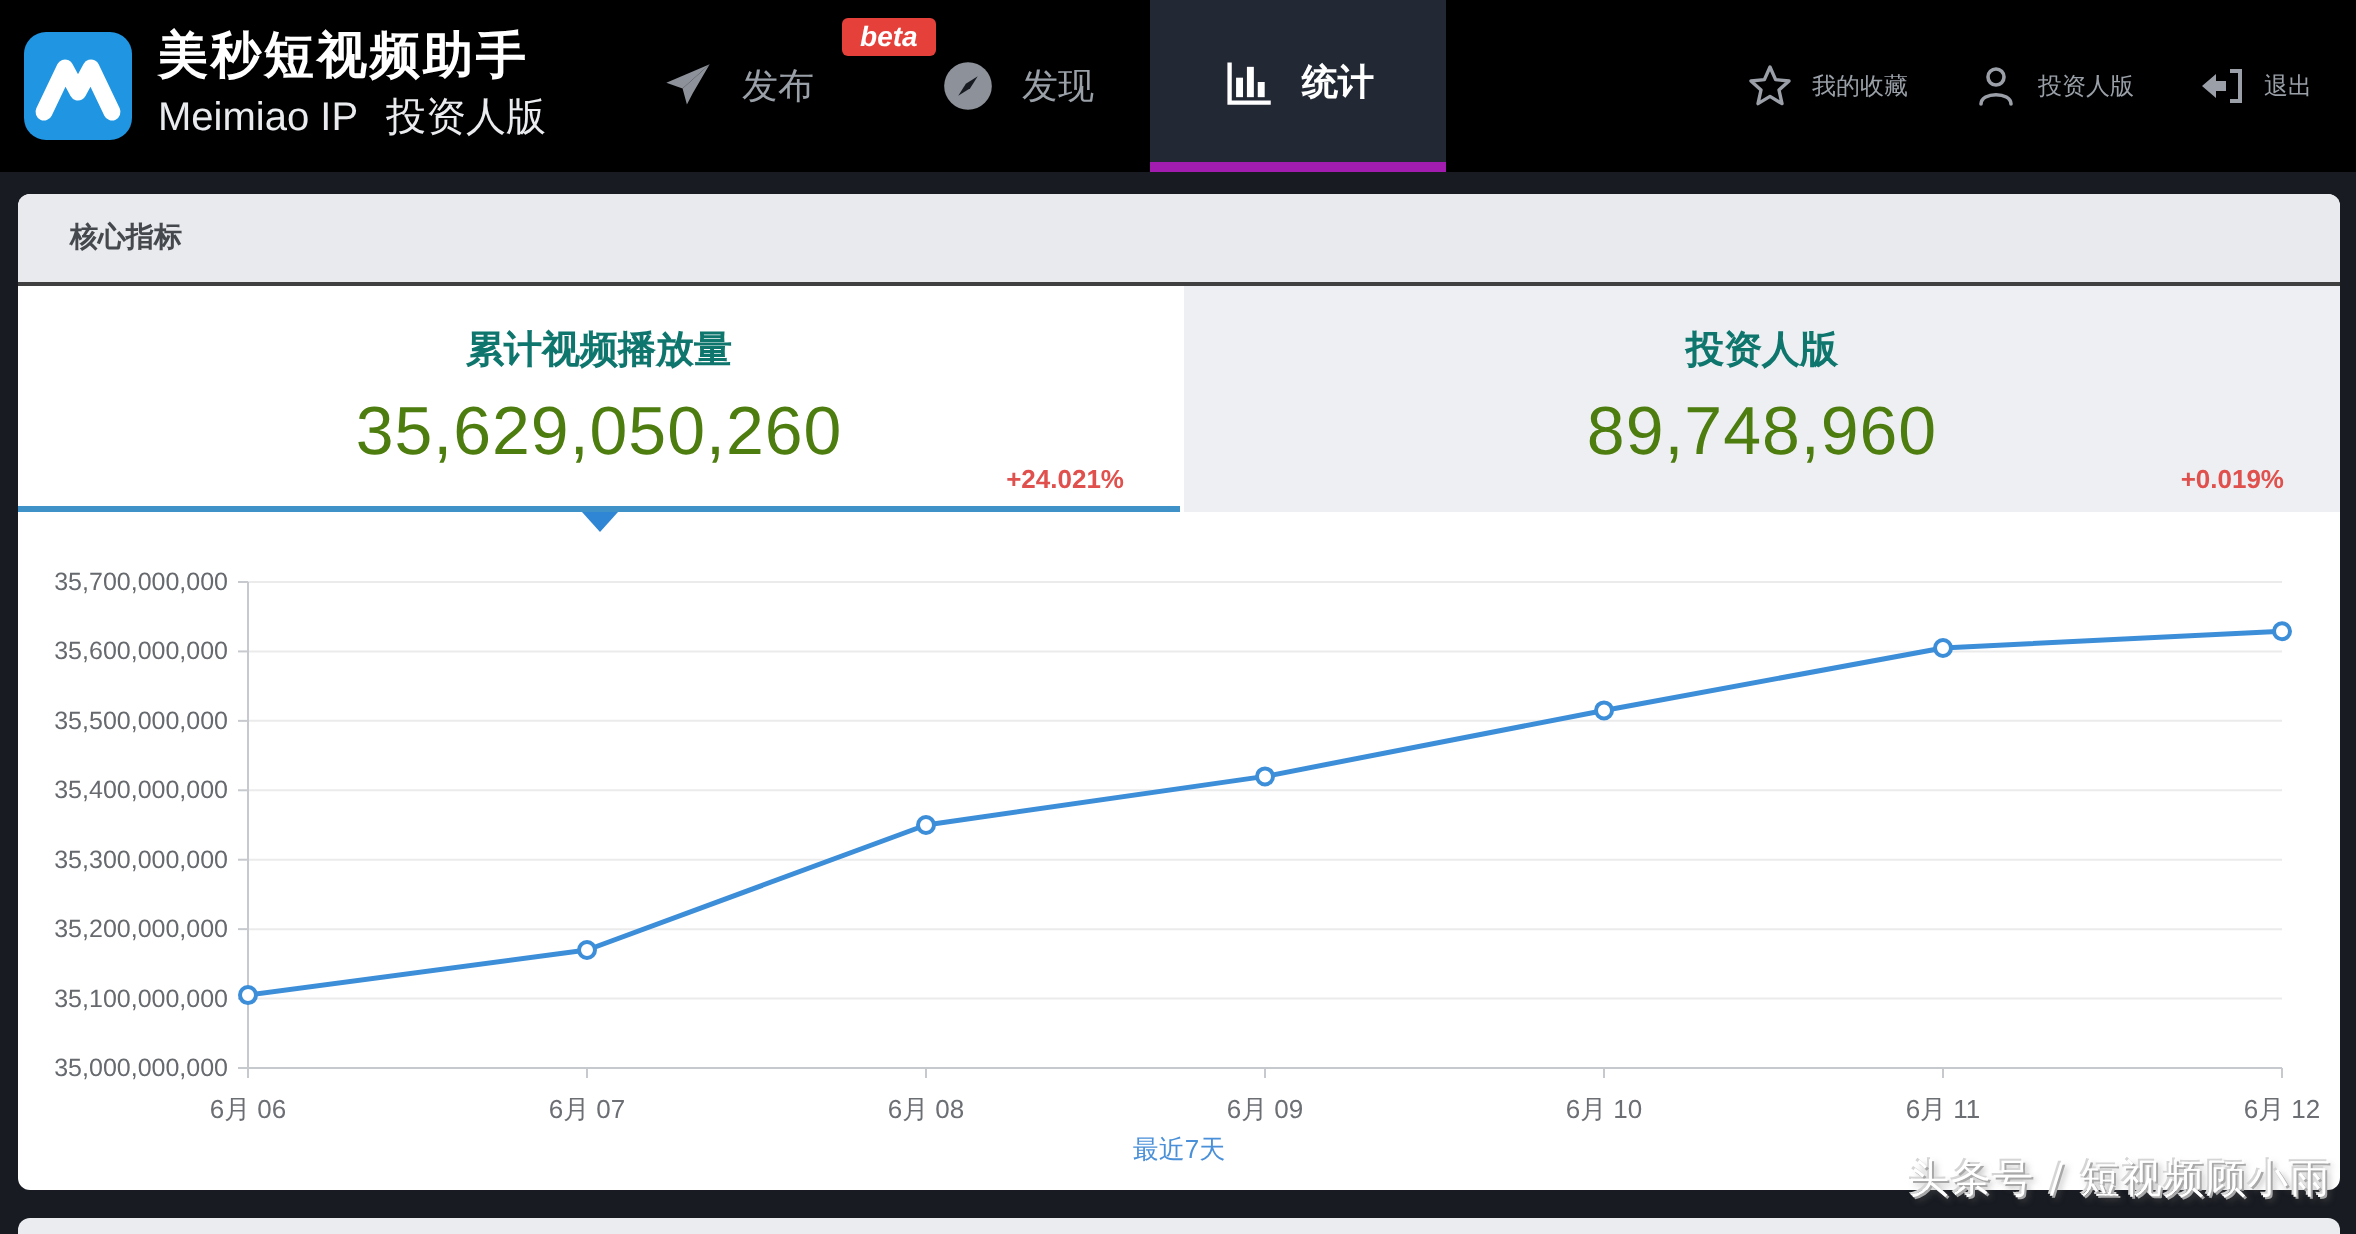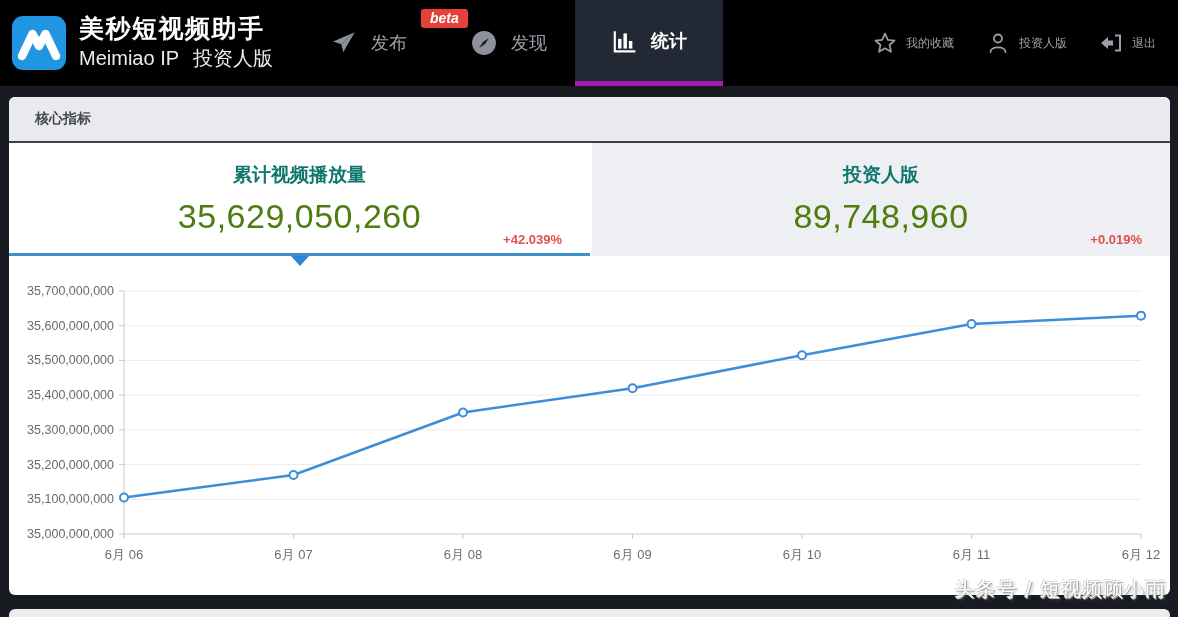--- a/index.html
+++ b/index.html
@@ -146,21 +146,21 @@
 
   <section class="panel main-panel">
     <div class="panel-header">
       <span>核心指标</span>
     </div>
 
     <div class="cards">
       <div class="card first">
         <div class="card-title">累计视频播放量</div>
         <div class="card-value">35,629,050,260</div>
-        <div class="card-change">+42.039%</div>
+        <div class="card-change">+24.021%</div>
         <div class="card-underline">
           <div class="card-arrow"></div>
         </div>
       </div>
       <div class="card gray">
         <div class="card-title">投资人版</div>
         <div class="card-value">89,748,960</div>
         <div class="card-change">+0.019%</div>
       </div>
     </div>
@@ -208,19 +208,20 @@
           <text x="1132" y="303" text-anchor="middle" font-size="13" fill="#6b6e73">6月 12</text>
           <polyline points="115,241.54999999999998 284.5,218.98571428571427 454,156.5 623.5,132.2 793,99.22142857142858 962.5,67.97857142857143 1132,59.62969545714286" fill="none" stroke="#3d8ed9" stroke-width="2.5" stroke-linejoin="round" stroke-linecap="round"></polyline>
           <circle cx="115" cy="241.54999999999998" r="4" fill="#ffffff" stroke="#3d8ed9" stroke-width="2"></circle>
           <circle cx="284.5" cy="218.98571428571427" r="4" fill="#ffffff" stroke="#3d8ed9" stroke-width="2"></circle>
           <circle cx="454" cy="156.5" r="4" fill="#ffffff" stroke="#3d8ed9" stroke-width="2"></circle>
           <circle cx="623.5" cy="132.2" r="4" fill="#ffffff" stroke="#3d8ed9" stroke-width="2"></circle>
           <circle cx="793" cy="99.22142857142858" r="4" fill="#ffffff" stroke="#3d8ed9" stroke-width="2"></circle>
           <circle cx="962.5" cy="67.97857142857143" r="4" fill="#ffffff" stroke="#3d8ed9" stroke-width="2"></circle>
           <circle cx="1132" cy="59.62969545714286" r="4" fill="#ffffff" stroke="#3d8ed9" stroke-width="2"></circle>
         </svg>
+      <div class="chart-footer">最近7天</div>
     </div>
   </section>
 
   <div class="panel next-panel"></div>
 
   <div class="watermark">头条号 / 短视频顾小雨</div>
 </div>
 
 </body></html>

